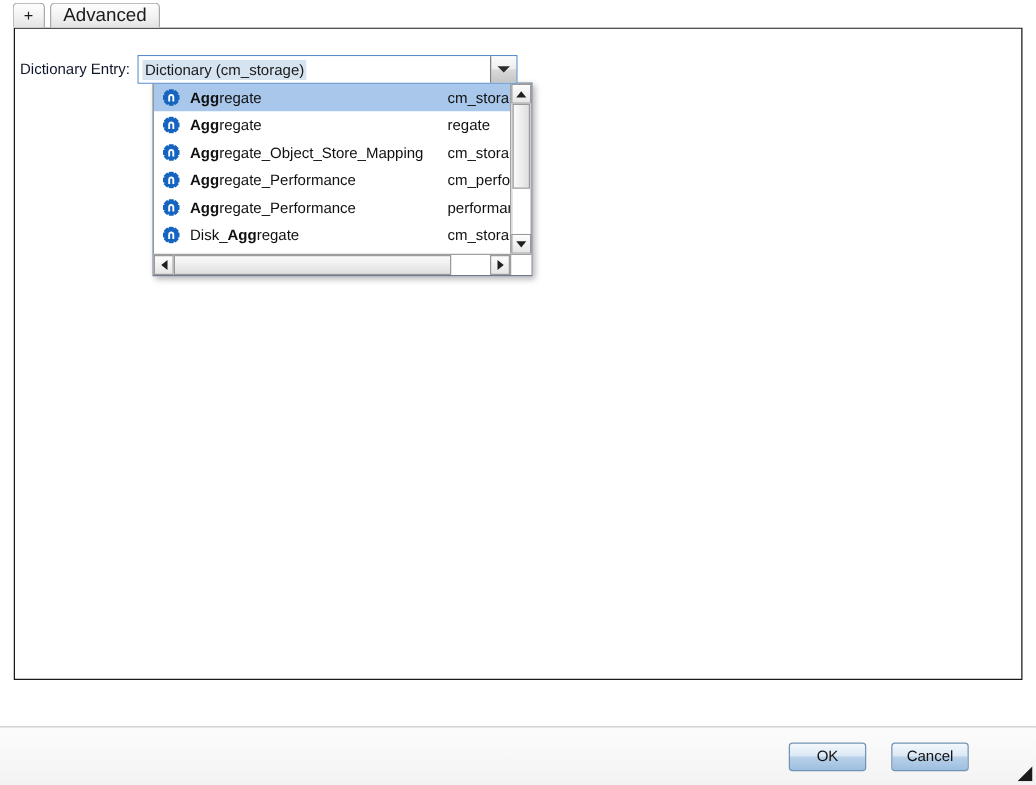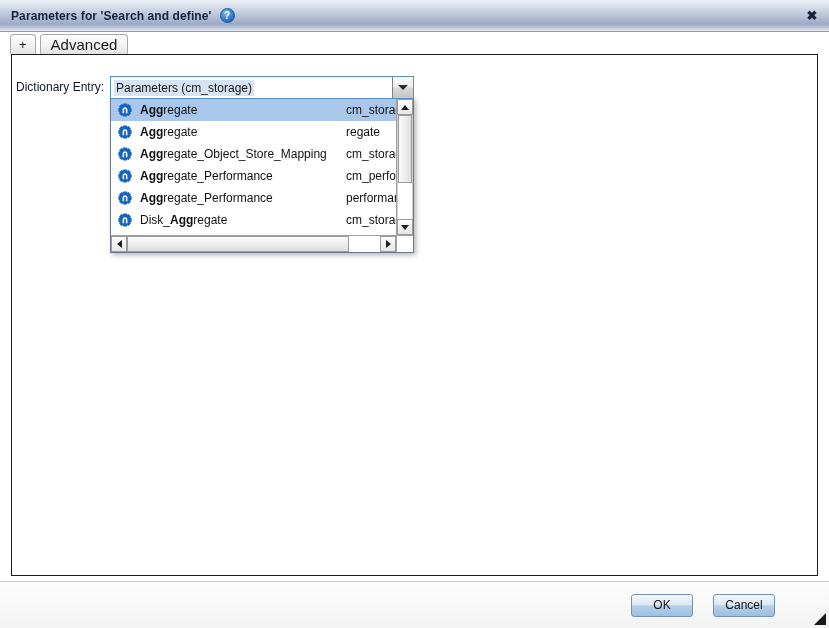--- a/index.html
+++ b/index.html
@@ -194,21 +194,21 @@
   .arrow-down {
     width: 0; height: 0;
     border-left: 5px solid transparent;
     border-right: 5px solid transparent;
     border-top: 5px solid #2a2a2a;
   }
 
   
   .dropdown {
     position: absolute;
-    left: 0;
+    left: 12px;
     top: 22px;
     width: 304px;
     height: 155px;
     background: #ffffff;
     border: 1px solid #6f7a8c;
     box-sizing: border-box;
     z-index: 5;
     box-shadow: 2px 2px 5px rgba(0,0,0,0.30);
     display: flex;
     flex-direction: column;
@@ -405,46 +405,41 @@
     height: 13px;
     cursor: nwse-resize;
   }
   .grip svg { display: block; }
 </style>
 </head>
 <body>
 
 <div class="dialog">
 
-  <div class="titlebar">
-    <span class="titlebar-text">Parameters for 'Search and define'</span>
-    <span class="help-icon">?</span>
-    <span class="close-button">✖</span>
-  </div>
 
   <div class="tabstrip">
     <div class="tab add-tab">
       <span>+</span>
     </div>
     <div class="tab">
       <span>Advanced</span>
     </div>
   </div>
 
   <div class="panel-wrap">
     <div class="panel">
 
       <div class="field-row">
         <div class="field-label">Dictionary Entry:</div>
 
         <div class="combo-area">
 
           <div class="combo">
             <div class="combo-input">
-              <span class="combo-value" title="Aggregate (cm_storage)">Parameters (cm_storage)</span>
+              <span class="combo-value" title="Aggregate (cm_storage)">Dictionary (cm_storage)</span>
             </div>
             <div class="combo-button">
               <span class="arrow-down"></span>
             </div>
           </div>
 
           <div class="dropdown">
             <div class="dd-body">
 
               <div class="dd-list">

